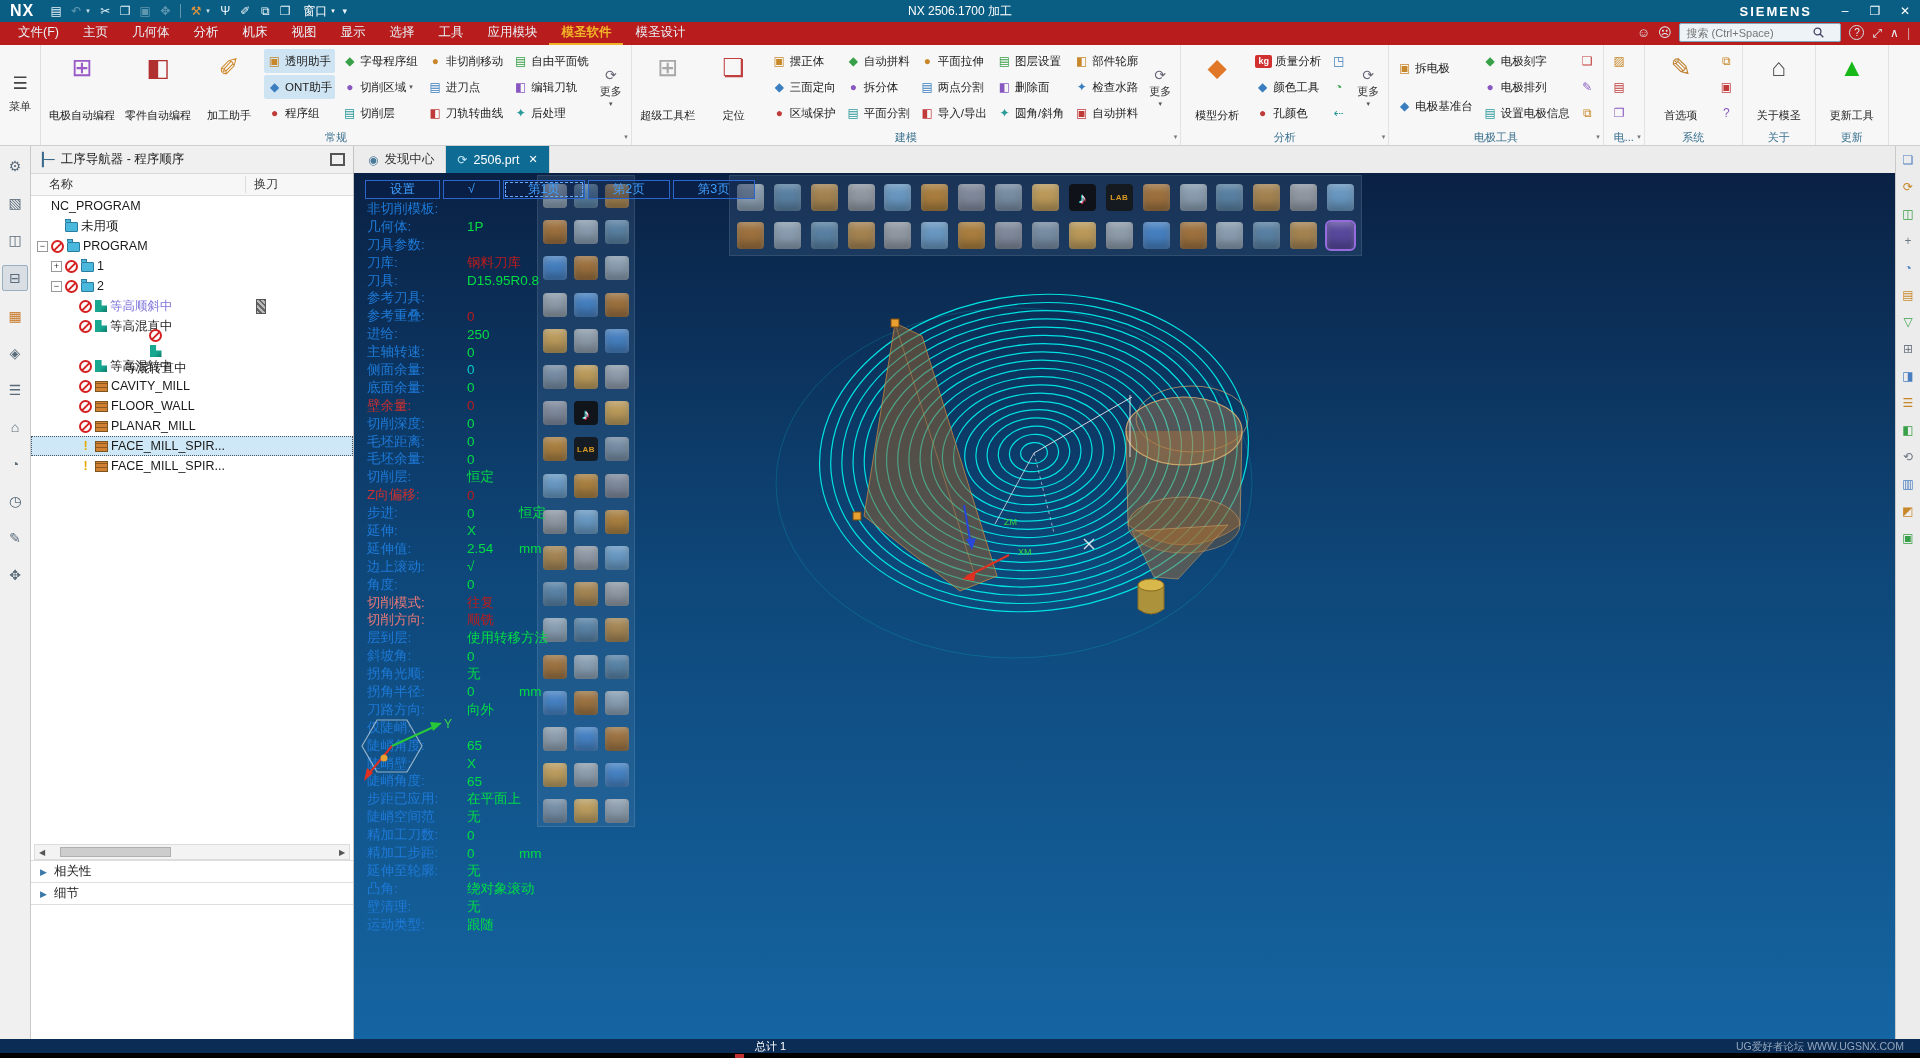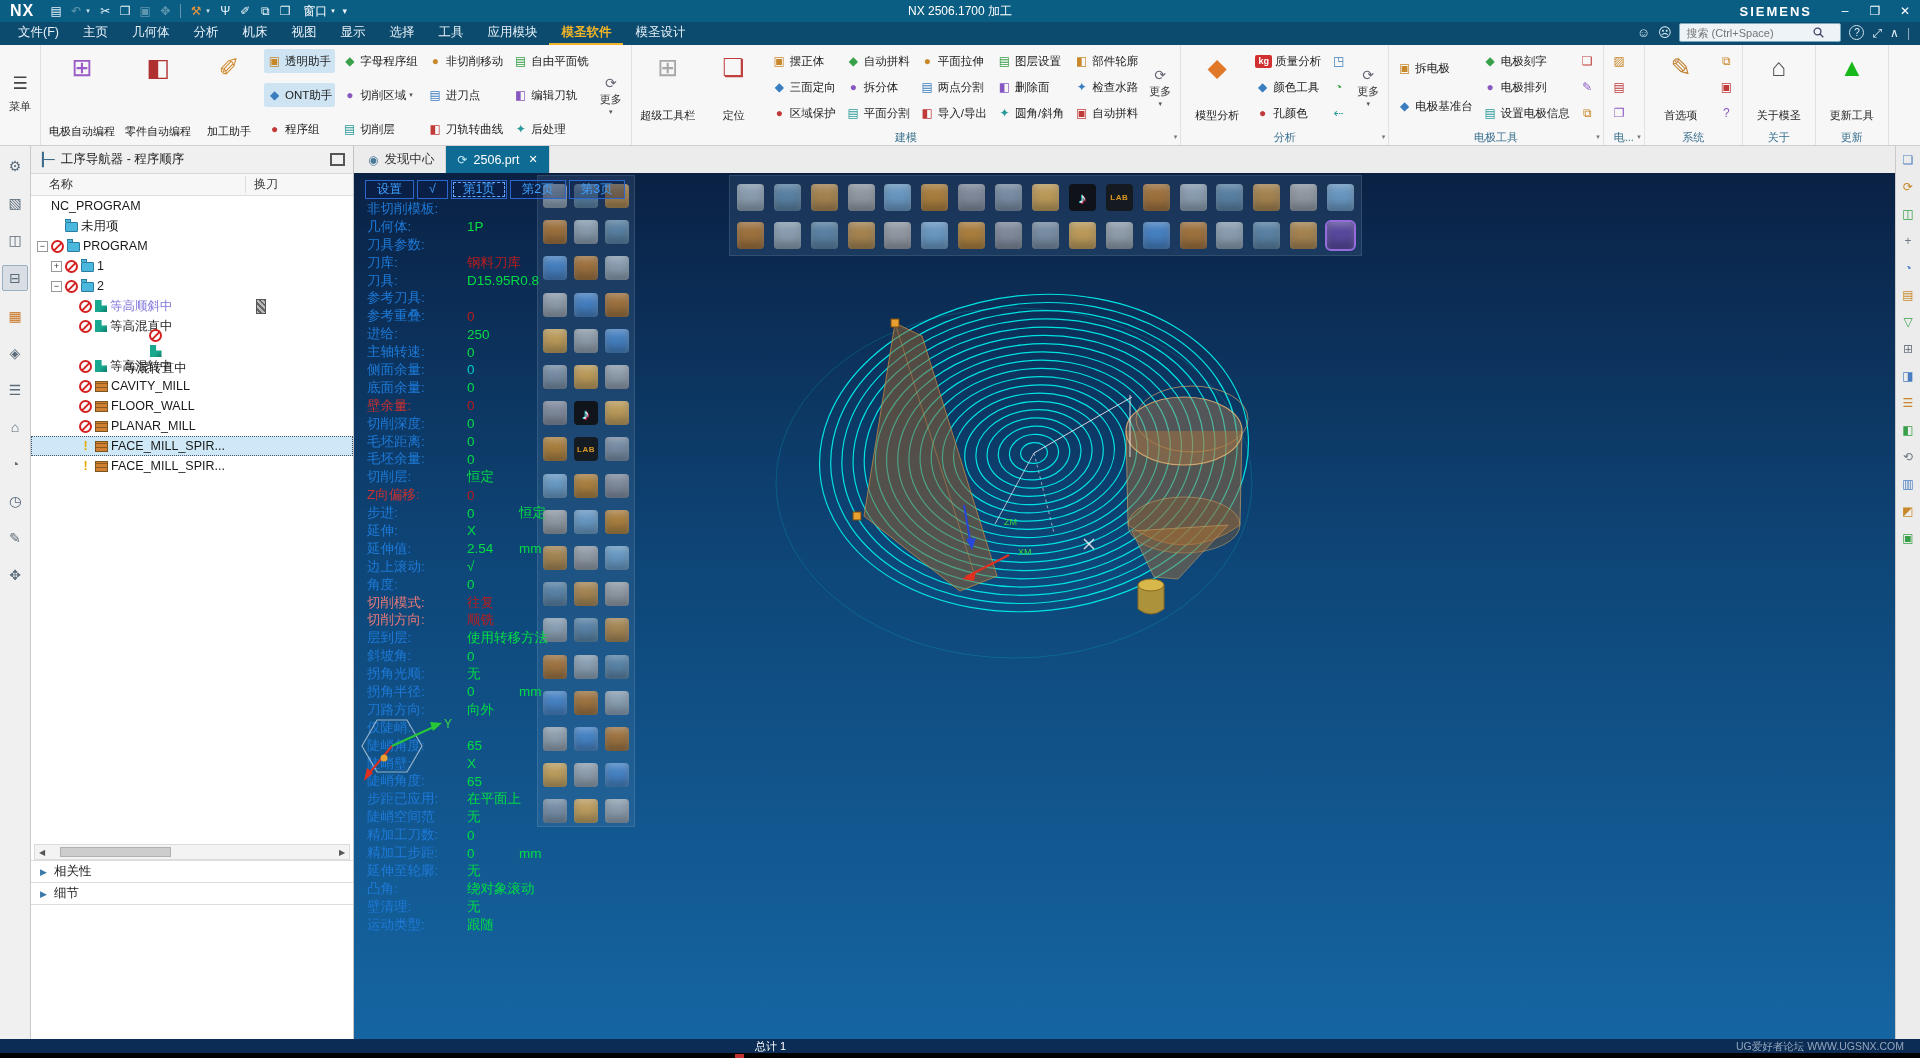--- a/index.html
+++ b/index.html
@@ -13,21 +13,21 @@
   .qicon.dis{opacity:.38}
   .qdd{font-size:7px;color:#cfe4ee;width:9px}
   .qsep{width:1px;height:14px;background:rgba(255,255,255,.35);margin:0 5px}
   .winmenu{font-size:12px;margin-left:8px;display:flex;gap:4px;align-items:center;z-index:2}
   .winmenu .dd{font-size:7px}
   .tb-title{position:absolute;left:0;right:0;top:0;height:22px;line-height:22px;text-align:center;font-size:12px;z-index:1}
   .brand{margin-left:auto;font-weight:bold;letter-spacing:2px;font-size:13px;padding-right:18px;z-index:2}
   .wctls{display:flex;z-index:2}
   .wctl{width:30px;text-align:center;font-size:12px;line-height:22px}
   
-  .menubar{height:23px;background:#0c4a6e;display:flex;align-items:flex-end;position:relative}
+  .menubar{height:23px;background:#b91c1c;display:flex;align-items:flex-end;position:relative}
   #menutabs{display:flex;padding-left:6px}
   .mtab{color:#e8f2f8;font-size:12.5px;padding:3px 12px 4px}
   .mtab.active{color:#f0b428;font-weight:bold;border-bottom:2px solid #f0b428;padding-bottom:2px}
   .mb-right{margin-left:auto;display:flex;align-items:center;gap:8px;padding:0 10px 3px 0}
   .face{color:#dfeef6;font-size:13px;line-height:13px}
   .searchbox{display:flex;align-items:center;background:#edf3f7;border:1px solid #7aa8bd;height:17px;width:152px;border-radius:2px;padding:0 4px;gap:3px}
   .searchbox input{border:0;outline:0;background:transparent;font-size:11px;width:122px;color:#444;font-family:inherit}
   .mb-ic{color:#e6f0f6;font-size:12px}
   
   .ribbon{height:100px;background:#f7f7f7;display:flex;border-bottom:1px solid #cfcfcf;overflow:hidden}
@@ -96,21 +96,21 @@
   .doctabs{height:27px;display:flex;align-items:stretch;background:#ececec;border-bottom:1px solid #cfcfcf;padding-left:3px}
   .dtab{display:flex;align-items:center;gap:6px;padding:0 11px;font-size:12.5px;color:#333;border-right:1px solid #d5d5d5}
   .dicon{color:#4a7a9a;font-size:12px}
   .dtab.active{background:#0d6b94;color:#fff}
   .dtab.active .dicon{color:#bfe8f8}
   .dclose{font-size:11px;margin-left:3px}
   .canvas{position:absolute;top:27px;left:0;right:0;bottom:0;overflow:hidden;
           background:linear-gradient(180deg,#0a2144 0%,#0e4678 45%,#1565a2 100%)}
   .scene{position:absolute;inset:0;width:100%;height:100%;z-index:6;pointer-events:none}
   .pagetabs{position:absolute;left:11px;top:7px;display:flex;gap:3px;z-index:5}
-  .ptab{border:1px solid #2a66cc;background:rgba(10,25,70,.35);color:#3f9fff;font-size:12.5px;height:17px;line-height:16px;padding:0 11px}
+  .ptab{border:1px solid #2a66cc;background:rgba(10,25,70,.35);color:#3f9fff;font-size:12.5px;height:17px;line-height:16px;padding:0 24px}
   .ptab.focused{outline:1px dashed #66a8ff;outline-offset:-3px}
   .params{position:absolute;left:13px;top:27px;z-index:4}
   .prow{height:17.9px;display:flex;align-items:center;font-size:13.5px;white-space:nowrap}
   .plab{width:100px;color:#1e7ad8;flex:0 0 100px}
   .plab.red{color:#cc3030}
   .plab.pink{color:#e87878}
   .pval{min-width:52px;color:#00dd44}
   .pval.red{color:#bb1c1c}
   .pval.cyan{color:#00cccc}
   .pv2{color:#00dd44}
@@ -278,20 +278,24 @@
               <div class="sbtn">
                 <span class="sicon" style="color: rgb(42, 154, 154);">✦</span>
                 <span class="slabel">后处理</span>
               </div>
             </div>
             <div class="morecol">
               <span class="moreicon">⟳</span>
               <span class="morelabel">更多</span>
               <span class="moredd">▾</span>
             </div>
+          </div>
+          <div class="rg-label">
+            <span>常规</span>
+            <span class="rg-arrow">▾</span>
           </div>
         </div>
         <div class="rgroup">
           <div class="rg-content">
             <div class="bigbtn">
               <div class="bigicon" style="color: rgb(168, 168, 168);">⊞</div>
               <div class="biglabel">超级工具栏</div>
             </div>
             <div class="bigbtn">
               <div class="bigicon" style="color: rgb(192, 64, 64);">❏</div>

